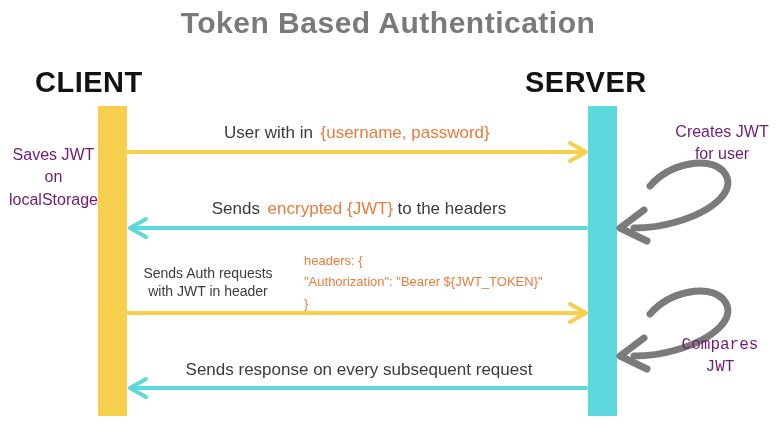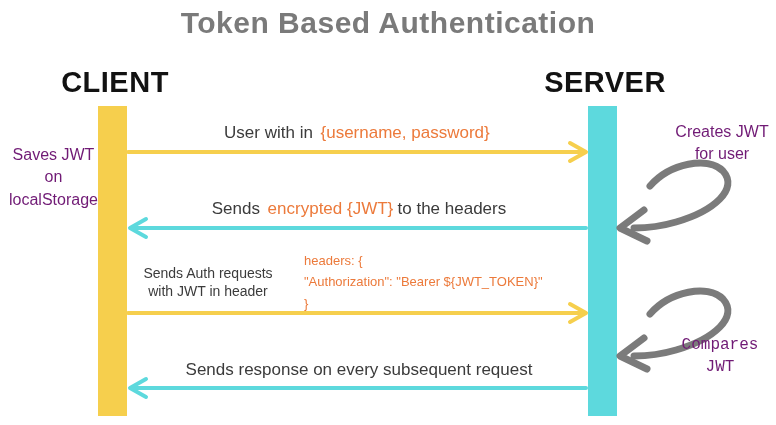--- a/index.html
+++ b/index.html
@@ -1,20 +1,20 @@
 <!DOCTYPE html>
 <html><head>
 <meta charset="utf-8">
 <style>
   html,body{margin:0;padding:0;background:#ffffff;}
   #stage{position:relative;width:776px;height:425px;background:#ffffff;overflow:hidden;
          font-family:"Liberation Sans","DejaVu Sans",sans-serif;}
   .title{position:absolute;top:6px;left:0;width:776px;text-align:center;
          font-size:30px;font-weight:800;color:#7A7A7A;letter-spacing:.5px;}
-  .actor{position:absolute;top:66px;width:160px;text-align:center;
+  .actor{position:absolute;top:66px;width:160px;text-align:left;
          font-size:29px;font-weight:800;color:#121212;letter-spacing:.5px;}
   #actor-client{left:35px;}
   #actor-server{left:525px;}
   .bar{position:absolute;top:106px;width:29px;height:310px;}
   #bar-client{left:98px;background:#F6CF4D;}
   #bar-server{left:588px;background:#5DD9DD;}
   svg.overlay{position:absolute;left:0;top:0;pointer-events:none;}
   .msg{position:absolute;left:130px;width:458px;text-align:center;
        font-size:17px;color:#3B3B3B;}
   #msg-login{top:123px;}

